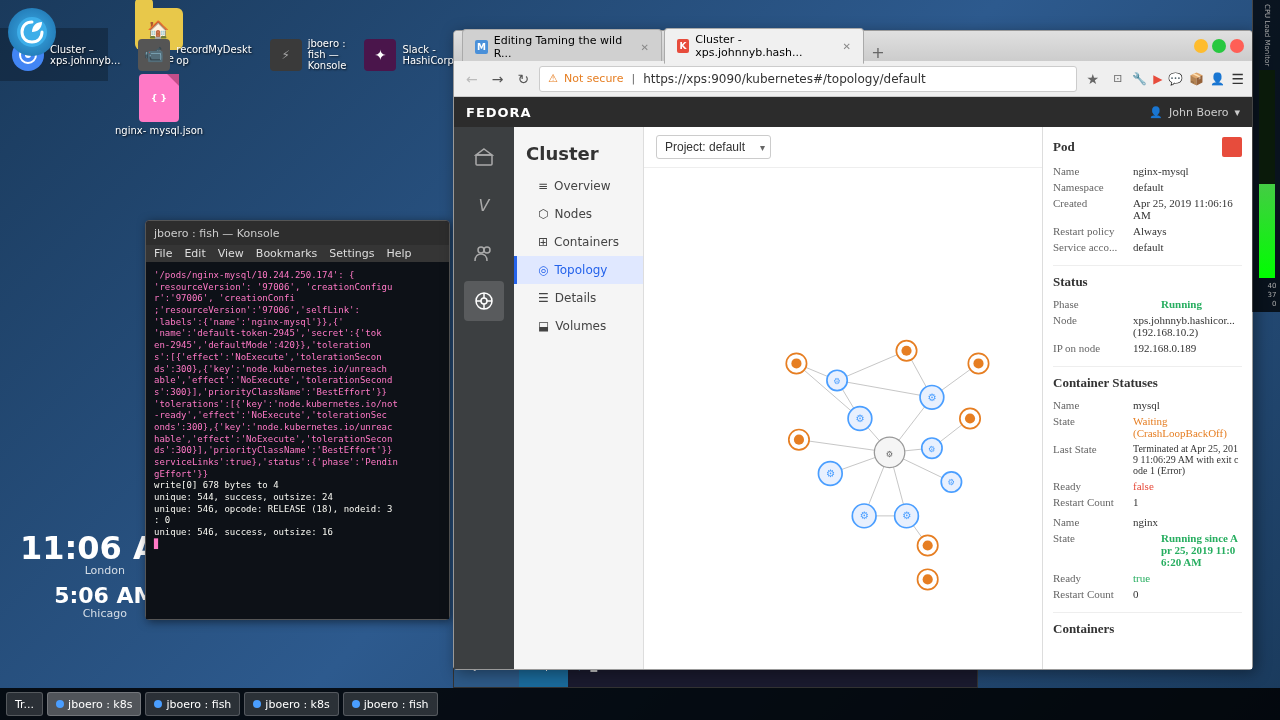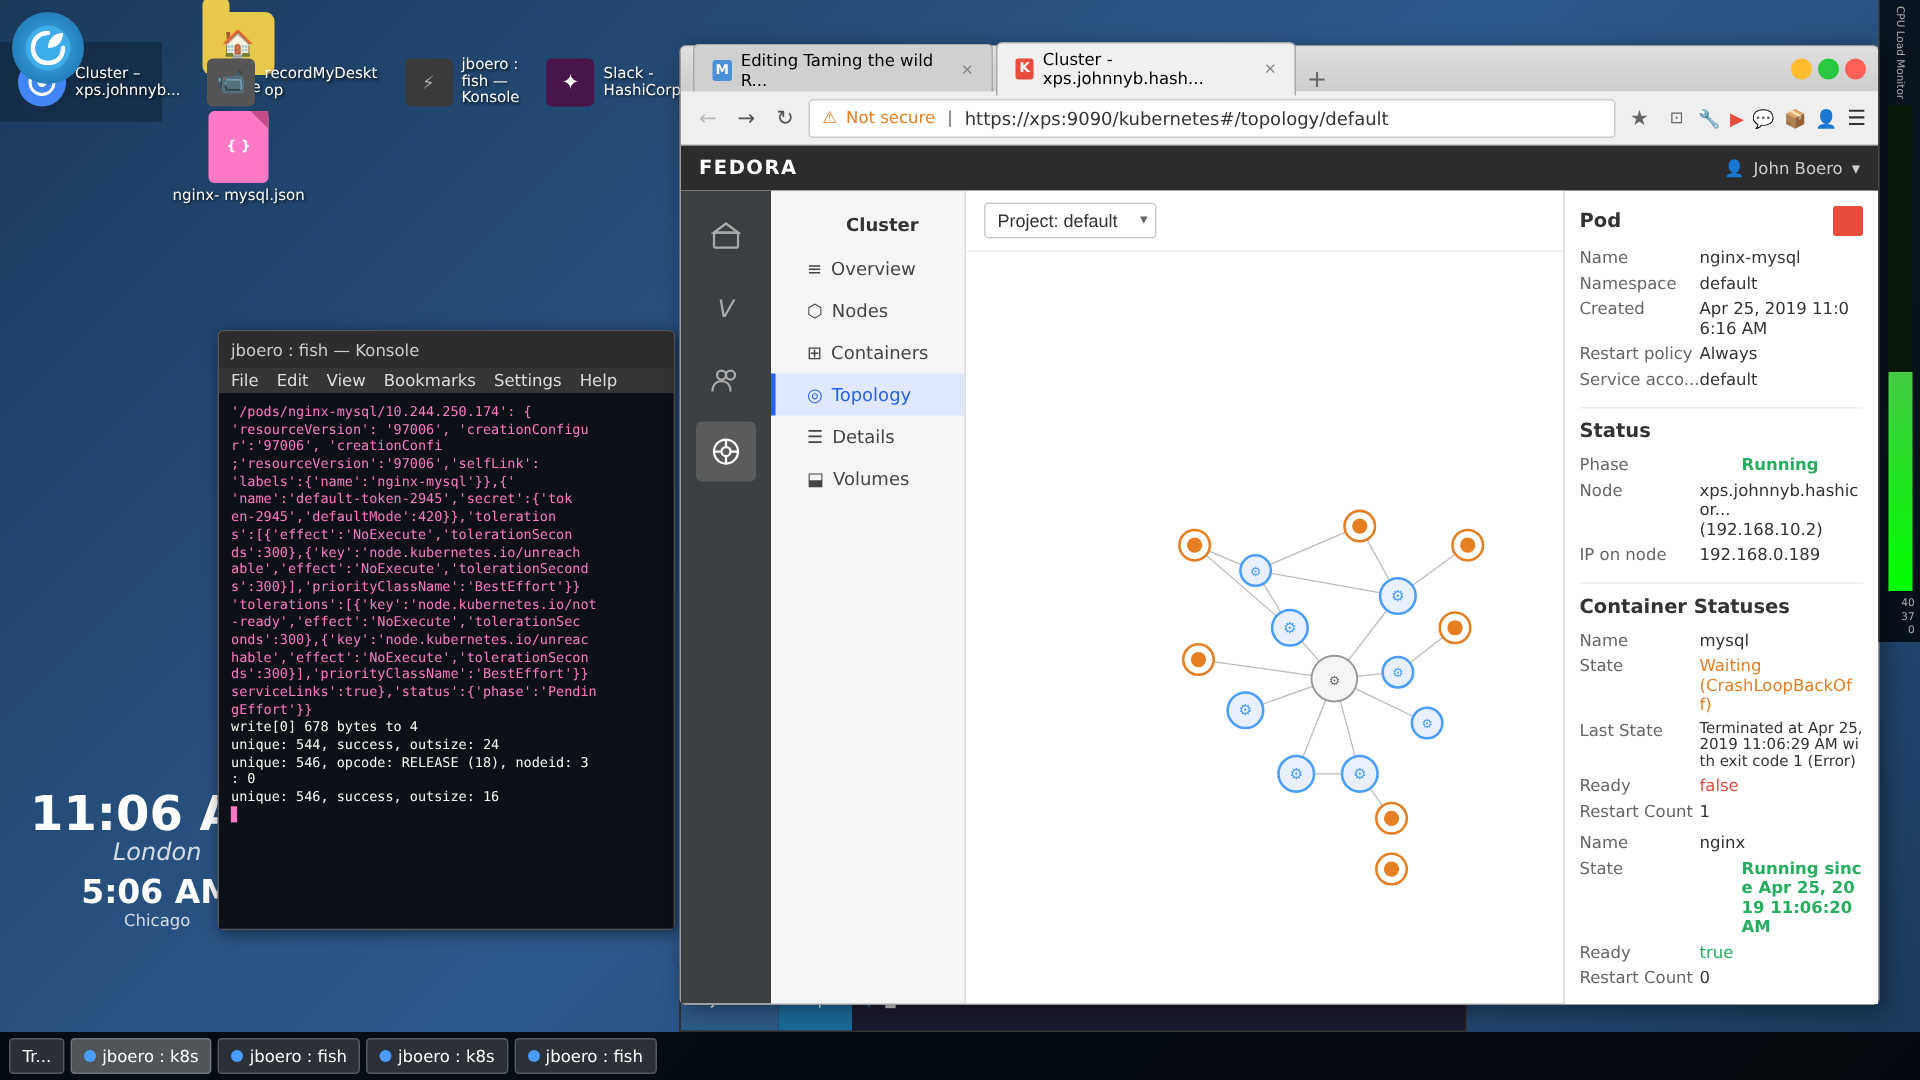--- a/index.html
+++ b/index.html
@@ -47,38 +47,38 @@
 
     .browser-body { display: flex; flex: 1; overflow: hidden; }
 
     
     .sidebar { width: 60px; background: #3c3f41; display: flex; flex-direction: column; align-items: center; padding-top: 10px; gap: 8px; }
     .sidebar-icon { width: 40px; height: 40px; display: flex; align-items: center; justify-content: center; border-radius: 4px; cursor: pointer; color: #aaa; font-size: 18px; }
     .sidebar-icon.active { background: rgba(255,255,255,0.15); color: white; }
 
     
     .nav-panel { width: 130px; background: #f5f5f5; border-right: 1px solid #ddd; display: flex; flex-direction: column; padding-top: 8px; }
-    .nav-header { padding: 8px 12px; font-size: 12px; font-weight: bold; color: #333; margin-left: 38px; }
+    .nav-header { padding: 8px 12px; font-size: 18px; font-weight: bold; color: #333; }
     .nav-item { padding: 7px 12px 7px 24px; font-size: 12px; color: #444; cursor: pointer; display: flex; align-items: center; gap: 6px; }
     .nav-item.active { background: #e0e8ff; color: #2563eb; border-left: 3px solid #2563eb; padding-left: 21px; }
 
     
     .main-content { flex: 1; display: flex; flex-direction: column; background: white; position: relative; }
 
     .content-toolbar { padding: 8px 12px; border-bottom: 1px solid #eee; display: flex; }
     .project-select { background: white; border: 1px solid #ccc; border-radius: 3px; padding: 4px 24px 4px 8px; font-size: 12px; color: #333; cursor: pointer; appearance: none; }
     .select-wrapper { position: relative; display: inline-block; }
     .select-arrow { position: absolute; right: 6px; top: 50%; transform: translateY(-50%); color: #666; font-size: 10px; pointer-events: none; }
 
     
     .topology-canvas { flex: 1; position: relative; overflow: hidden; background: white; }
 
     
     .right-panel { width: 210px; background: white; border-left: 1px solid #ddd; overflow-y: auto; padding: 10px; font-size: 11px; }
-    .panel-section { margin-bottom: 12px; }
+    .panel-section { margin-bottom: 12px; font-family: Liberation Serif, serif; }
     .panel-section-title { font-size: 13px; font-weight: bold; color: #333; margin-bottom: 8px; display: flex; justify-content: space-between; align-items: center; }
     .panel-field { display: flex; margin-bottom: 4px; }
     .panel-label { color: #666; min-width: 80px; flex-shrink: 0; }
     .panel-value { color: #333; font-weight: 500; flex: 1; word-break: break-all; }
     .panel-divider { border: none; border-top: 1px solid #eee; margin: 8px 0; }
     .status-running { color: #27ae60; font-weight: bold; margin-left: 28px; }
     .status-waiting { color: #e67e22; }
     .status-true { color: #27ae60; }
     .status-false { color: #e74c3c; }
     .panel-red-btn { background: #e74c3c; border: none; width: 20px; height: 20px; border-radius: 2px; cursor: pointer; }
@@ -163,21 +163,21 @@
         <div style="position:absolute; top:0; right:0; width:12px; height:12px; background:#c44e8a; clip-path:polygon(0 0, 100% 0, 100% 100%);"></div>
         <span style="font-size:9px; font-weight:bold; color:white;">{ }</span>
       </div>
       <span style="color:white; font-size:10px; text-align:center; text-shadow:1px 1px 2px rgba(0,0,0,0.8);">nginx-
 mysql.json</span>
     </div>
   </div>
 
   <div style="position:absolute; left:20px; bottom:100px; color:white; text-align:center;">
     <div style="font-size:32px; font-weight:bold; line-height:1;">11:06 AM</div>
-    <div style="font-size:16px; opacity:0.8;font-style:italic;">London</div>
+    <div style="font-size:11px; opacity:0.8;">London</div>
     <div style="font-size:22px; font-weight:bold; line-height:1; margin-top:8px;">5:06 AM</div>
     <div style="font-size:11px; opacity:0.8;">Chicago</div>
   </div>
 
   <div class="terminal-window">
     <div class="terminal-titlebar">
       <span class="terminal-title">jboero : fish — Konsole</span>
     </div>
     <div class="terminal-menubar">
       <span class="terminal-menu-item">File</span>
@@ -537,21 +537,21 @@
     <div class="bottom-term-tab" style="background:#1a6a9a;">
       <span class="dot"></span>
       <span>xps</span>
     </div>
     <div class="bottom-term-content">
       <span class="bottom-term-prompt">$</span>
       <span>█</span>
     </div>
   </div>
 
-  <div style="position:absolute; right:0; top:0; width:28px; height:428px; background:rgba(0,0,0,0.75); border-left:1px solid #444; display:flex; flex-direction:column; align-items:center; padding:4px 2px; z-index:30;">
+  <div style="position:absolute; right:0; top:0; width:28px; height:312px; background:rgba(0,0,0,0.75); border-left:1px solid #444; display:flex; flex-direction:column; align-items:center; padding:4px 2px; z-index:30;">
     <span style="color:#aaa; font-size:7px; writing-mode:vertical-rl; text-orientation:mixed; margin-bottom:4px;">CPU Load Monitor</span>
     <div style="width:16px; flex:1; background:#0a1a0a; position:relative;">
       <div style="position:absolute; bottom:0; left:0; right:0; height:45%; background:linear-gradient(to top, #00ff00, #44cc44);"></div>
     </div>
     <div style="display:flex; flex-direction:column; gap:1px; margin-top:4px; width:20px;">
       <span style="color:#aaa; font-size:7px; text-align:right;">40</span>
       <span style="color:#aaa; font-size:7px; text-align:right;">37</span>
       <span style="color:#aaa; font-size:7px; text-align:right;">0</span>
     </div>
   </div>

